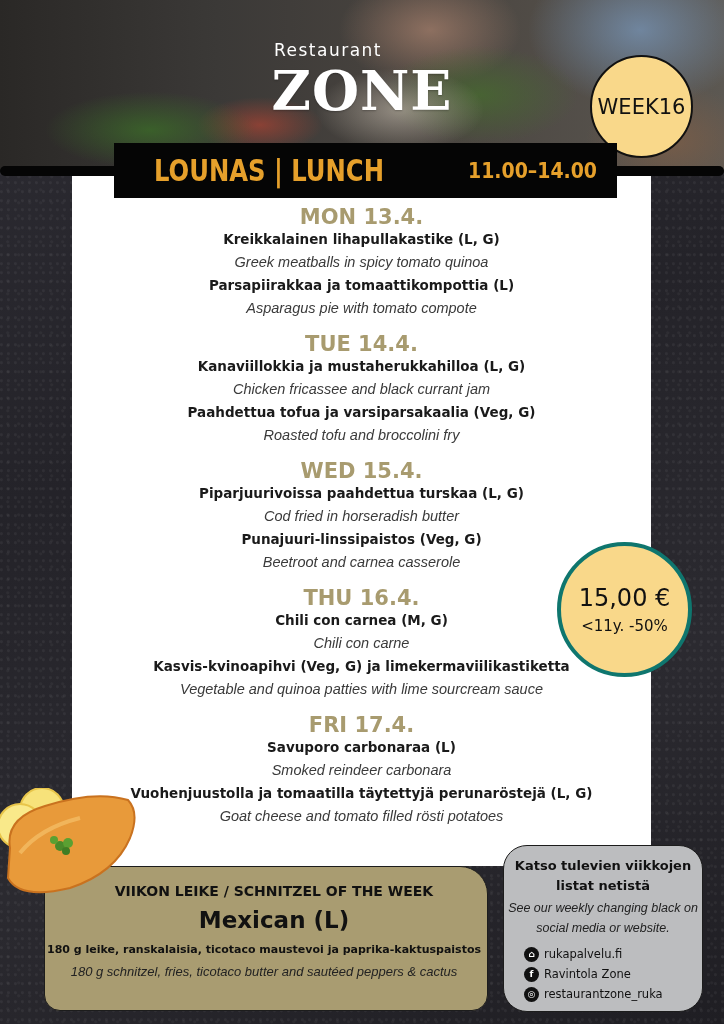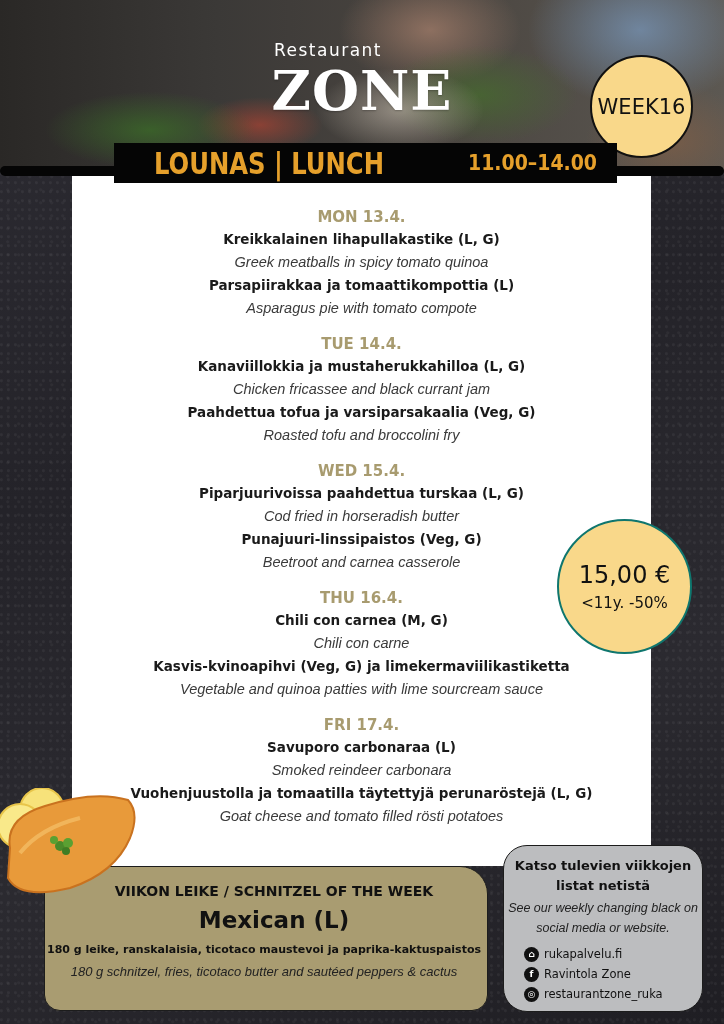--- a/index.html
+++ b/index.html
@@ -42,43 +42,43 @@
     position: absolute; left: 590px; top: 55px; width: 103px; height: 103px;
     border-radius: 50%; background: #f9d88a; border: 2px solid #111;
     display: flex; flex-direction: row; align-items: center; justify-content: center;
     color: #111; font-size: 21px; line-height: 24px; font-family: "DejaVu Sans", sans-serif;
   }
   .card {
     position: absolute; left: 72px; top: 176px; width: 579px; height: 690px;
     background: #ffffff;
   }
   .title-bar {
-    position: absolute; left: 114px; top: 143px; width: 503px; height: 40px;
+    position: absolute; left: 114px; top: 143px; width: 503px; height: 55px;
     background: #050505;
     display: flex; align-items: center; padding-left: 40px;
     color: #e6a02b; font-family: "DejaVu Sans Condensed", "DejaVu Sans", sans-serif; font-weight: bold;
   }
   .title-bar .lunch { font-size: 30px; letter-spacing: 0px; transform: scaleX(0.9); transform-origin: left center; display: inline-block; }
   .title-bar .hours { position: absolute; right: 20px; font-size: 21px; }
   .menu {
     position: absolute; left: 72px; top: 206px; width: 579px; text-align: center;
   }
   .day { margin-bottom: 13px; }
   .day-name {
-    color: #a89b6f; font-weight: bold; font-size: 15px; line-height: 22px;
+    color: #a89b6f; font-weight: bold; font-size: 21px; line-height: 22px;
   }
   .dish-fi {
     color: #1a1a1a; font-weight: bold; font-size: 13.5px; line-height: 23px;
   }
   .dish-en {
     color: #3a3a3a; font-style: italic; font-size: 13.5px; line-height: 23px; font-family: "Liberation Sans", sans-serif; font-size: 14.5px;
   }
   .price-badge {
-    position: absolute; left: 557px; top: 519px; width: 135px; height: 135px;
-    border-radius: 50%; background: #f9d88a; border: 2px solid #0f766e;
+    position: absolute; left: 557px; top: 542px; width: 135px; height: 135px;
+    border-radius: 50%; background: #f9d88a; border: 4px solid #0f766e;
     display: flex; flex-direction: column; align-items: center; justify-content: center;
     color: #111;
   }
   .price-badge .price { font-size: 24px; line-height: 32px; }
   .price-badge .discount { font-size: 15px; line-height: 24px; }
   .schnitzel-img {
     position: absolute; left: 0; top: 788px; width: 140px; height: 110px;
   }
   .schnitzel-box {
     position: absolute; left: 44px; top: 866px; width: 444px; height: 145px;

